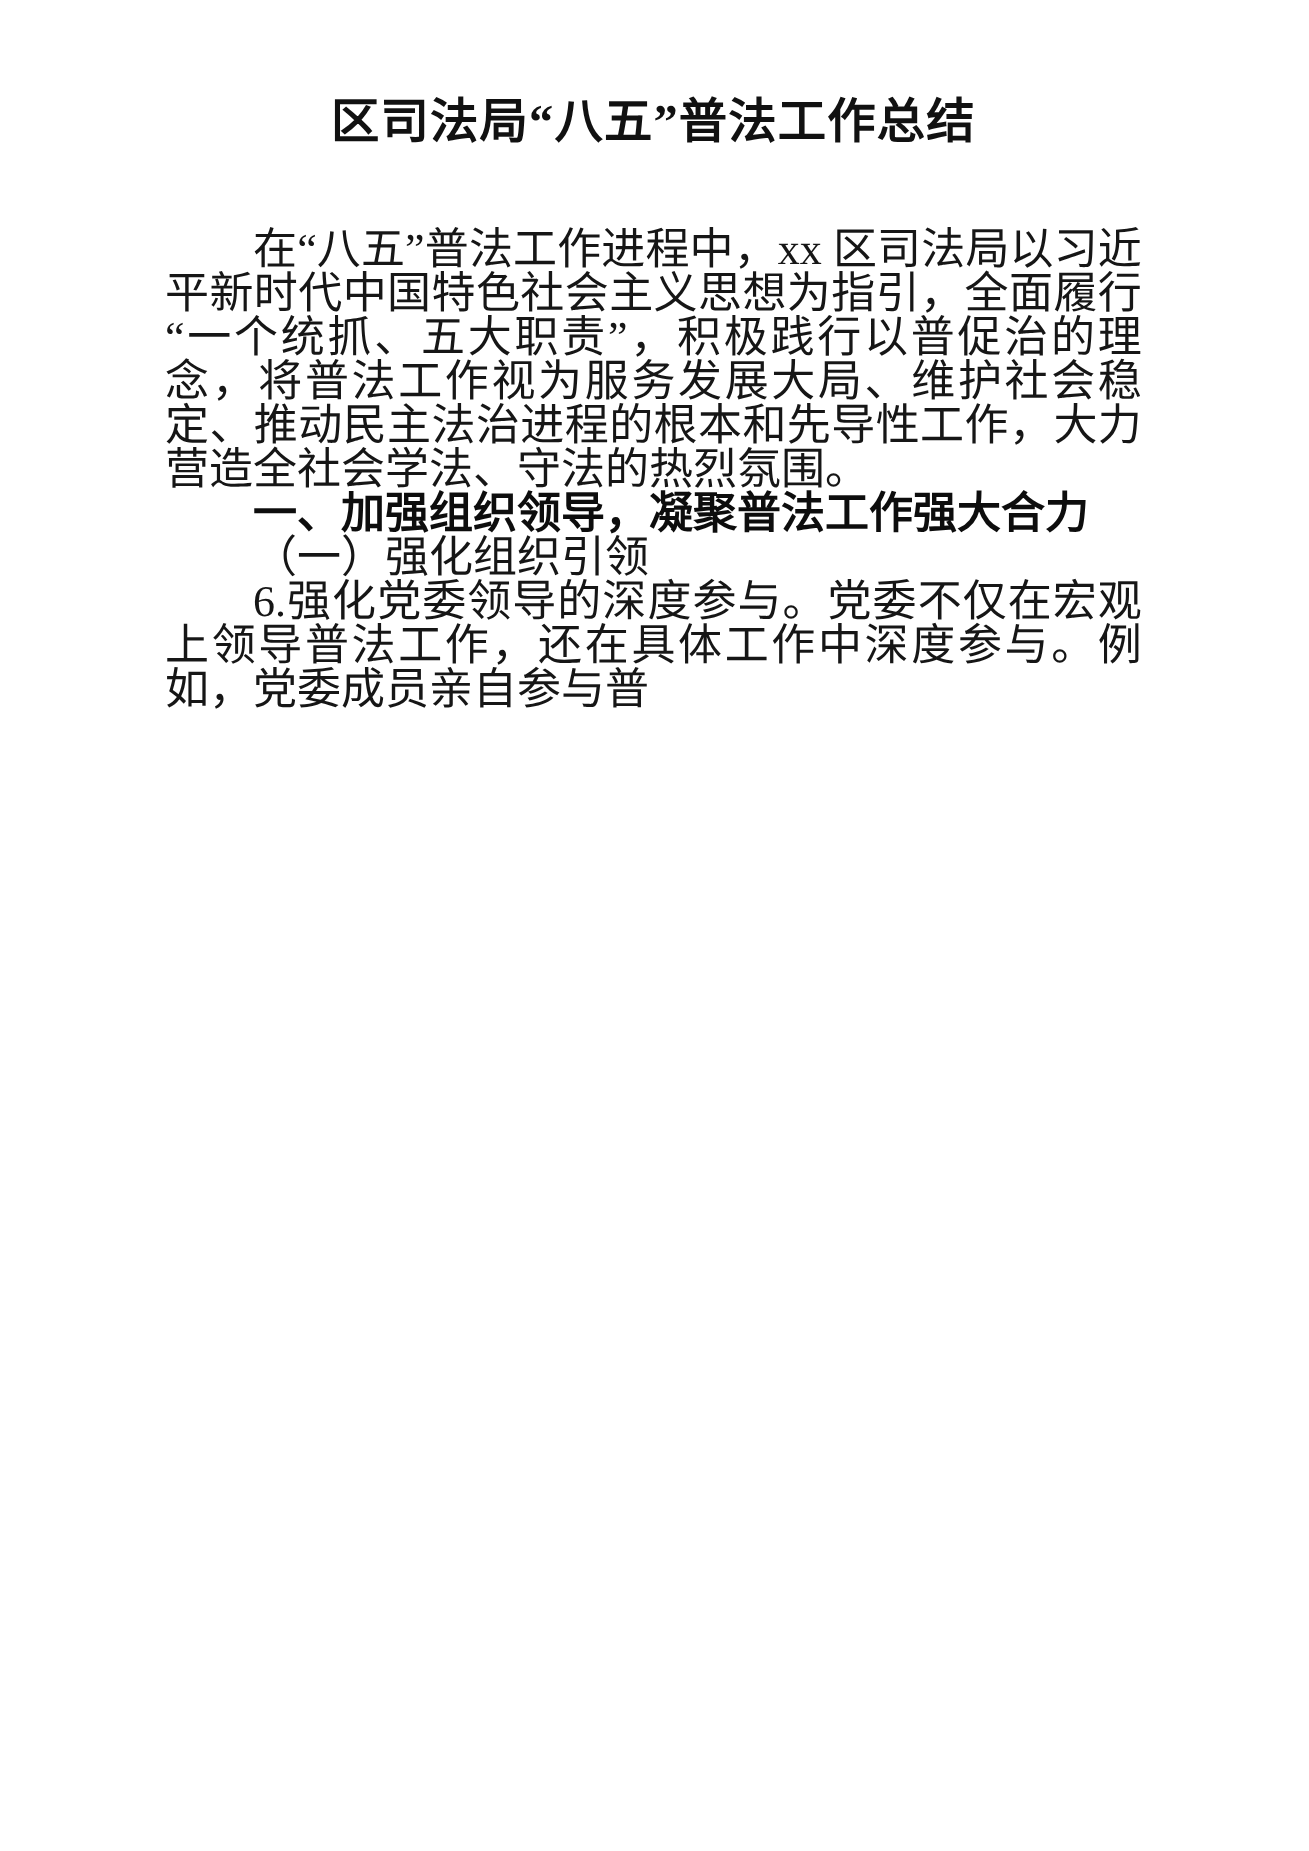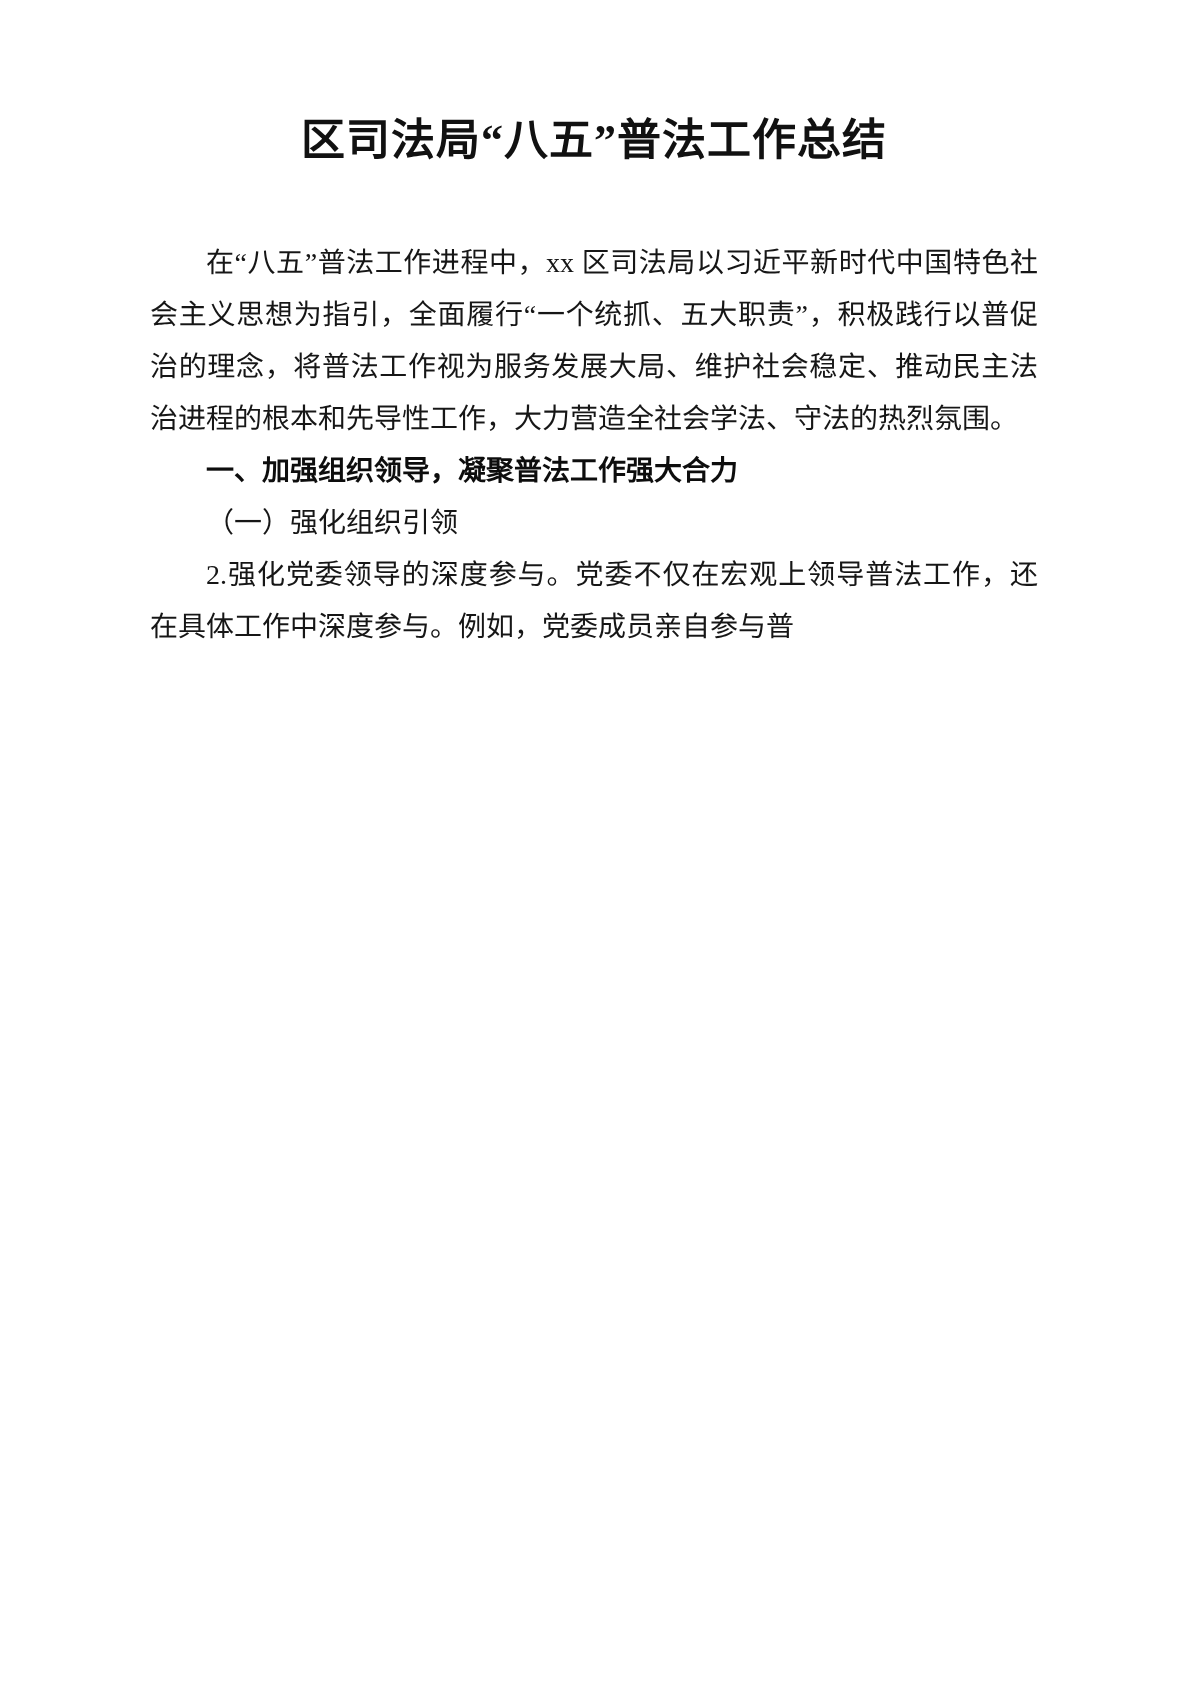--- a/index.html
+++ b/index.html
@@ -7,39 +7,39 @@
     padding: 0;
     background: #ffffff;
   }
   .page {
     position: relative;
     width: 1190px;
     height: 1683px;
     margin: 0 auto;
     background: #ffffff;
     box-sizing: border-box;
-    padding: 101px 152px 0 150px;
+    padding: 71px 152px 0 150px;
     overflow: hidden;
     color: #141414;
   }
   .doc-title {
     font-family: "Liberation Serif", "DejaVu Serif", serif;
     font-weight: 700;
     font-size: 44px;
     line-height: 80px;
     text-align: center;
     letter-spacing: 1px;
     margin: 0 0 56px 0;
     color: #111111;
     white-space: nowrap;
   }
   .doc-body {
     font-family: "Liberation Serif", "DejaVu Serif", serif;
-    font-size: 28px;
-    line-height: 52px;
+    font-size: 40px;
+    line-height: 40px;
     color: #161616;
   }
   .para {
     margin: 0;
     text-align: justify;
     text-indent: 2em;
     word-break: break-all;
   }
   .para.h1 {
     font-family: "Liberation Sans", "DejaVu Sans", sans-serif;
@@ -55,15 +55,15 @@
 </style>
 </head>
 <body>
 
 <div class="page">
   <h1 class="doc-title">区司法局“八五”普法工作总结</h1>
   <div class="doc-body">
       <p class="para">在“八五”普法工作进程中，xx 区司法局以习近平新时代中国特色社会主义思想为指引，全面履行“一个统抓、五大职责”，积极践行以普促治的理念，将普法工作视为服务发展大局、维护社会稳定、推动民主法治进程的根本和先导性工作，大力营造全社会学法、守法的热烈氛围。</p>
       <p class="para h1">一、加强组织领导，凝聚普法工作强大合力</p>
       <p class="para h2">（一）强化组织引领</p>
-      <p class="para">2.强化党委领导的深度参与。党委不仅在宏观上领导普法工作，还在具体工作中深度参与。例如，党委成员亲自参与普</p>
+      <p class="para">6.强化党委领导的深度参与。党委不仅在宏观上领导普法工作，还在具体工作中深度参与。例如，党委成员亲自参与普</p>
     </div>
 </div>
 
 </body></html>

